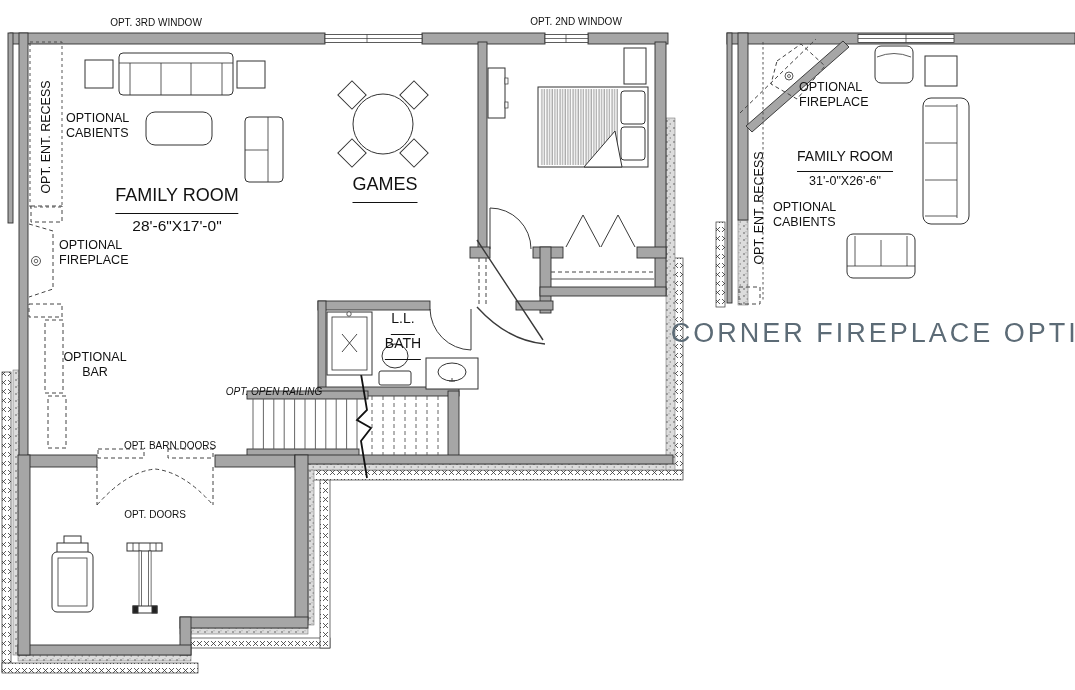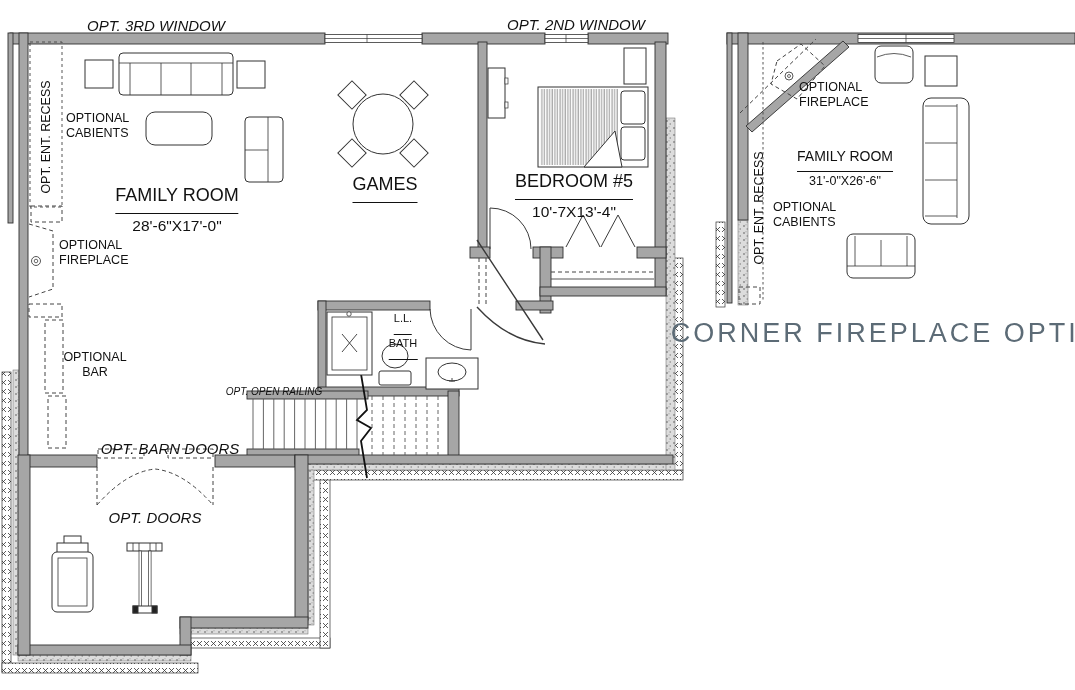--- a/index.html
+++ b/index.html
@@ -3,24 +3,24 @@
 <meta charset="utf-8">
 <style>
   html,body{margin:0;padding:0;background:#fff;}
   .stage{position:relative;width:1075px;height:690px;background:#ffffff;overflow:hidden;
          font-family:"Liberation Sans",sans-serif;}
   svg.plan{position:absolute;left:0;top:0;}
   .lbl{position:absolute;color:#111;white-space:nowrap;line-height:1.15;}
   .ctr{transform:translateX(-50%);text-align:center;}
   .vert{transform:translate(-50%,-50%) rotate(-90deg);transform-origin:center;}
   .ul{display:inline-block;border-bottom:1.6px solid #111;padding-bottom:7px;}
-  .s11{font-size:15px;font-style:italic;}
+  .s11{font-size:10px;}
   .s10{font-size:10px;}
   .s12{font-size:12.5px;line-height:15px;}
-  .s14{font-size:11px;line-height:17px;}
+  .s14{font-size:14px;line-height:17px;}
   .t18{font-size:18px;}
   .t15{font-size:15.5px;}
   .t14{font-size:14px;}
   .t12{font-size:12.5px;}
   .storage{font-size:18.5px;line-height:22px;}
   .caption{font-size:27px;letter-spacing:3px;color:#5c6b76;}
 </style>
 </head>
 <body>
 
@@ -230,24 +230,20 @@
 
 <div class="lbl ctr" style="left:177px;top:185px;">
   <span class="ul t18">FAMILY ROOM</span>
   <div class="t15" style="margin-top:3px;">28'-6"X17'-0"</div>
 </div>
 
 <div class="lbl ctr" style="left:385px;top:174px;">
   <span class="ul t18">GAMES</span>
 </div>
 
-<div class="lbl ctr" style="left:574px;top:171px;">
-  <span class="ul t18">BEDROOM #5</span>
-  <div class="t15" style="margin-top:3px;">10'-7X13'-4"</div>
-</div>
 
 <div class="lbl s12" style="left:59px;top:238px;">
   <div>OPTIONAL</div>
   <div>FIREPLACE</div>
 </div>
 
 <div class="lbl ctr s12" style="left:95px;top:350px;">
   <div>OPTIONAL</div>
   <div>BAR</div>
 </div>

